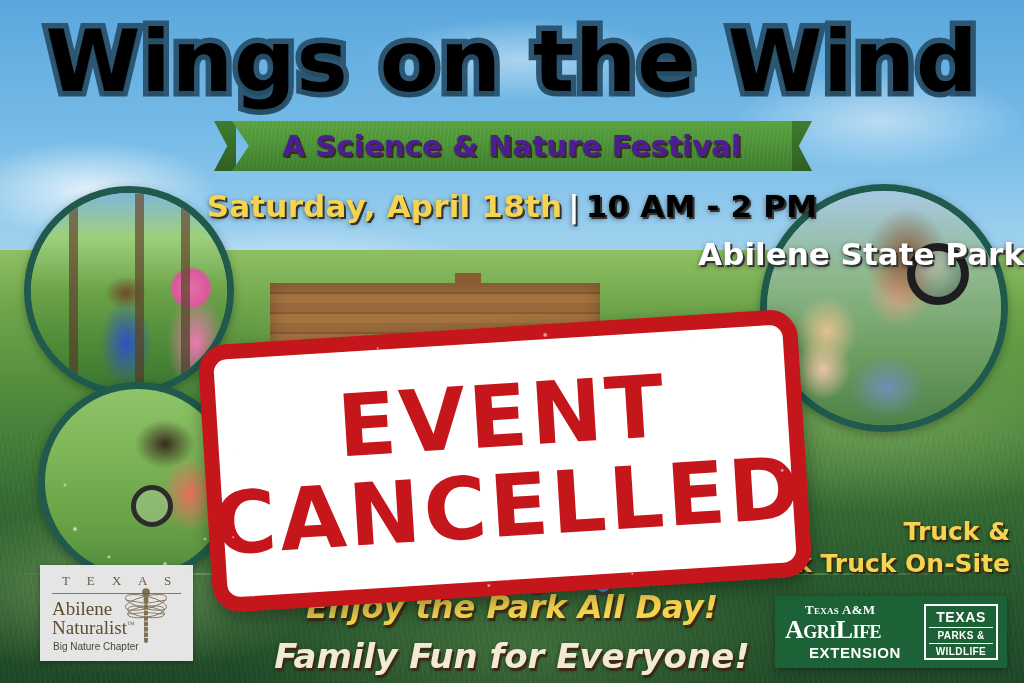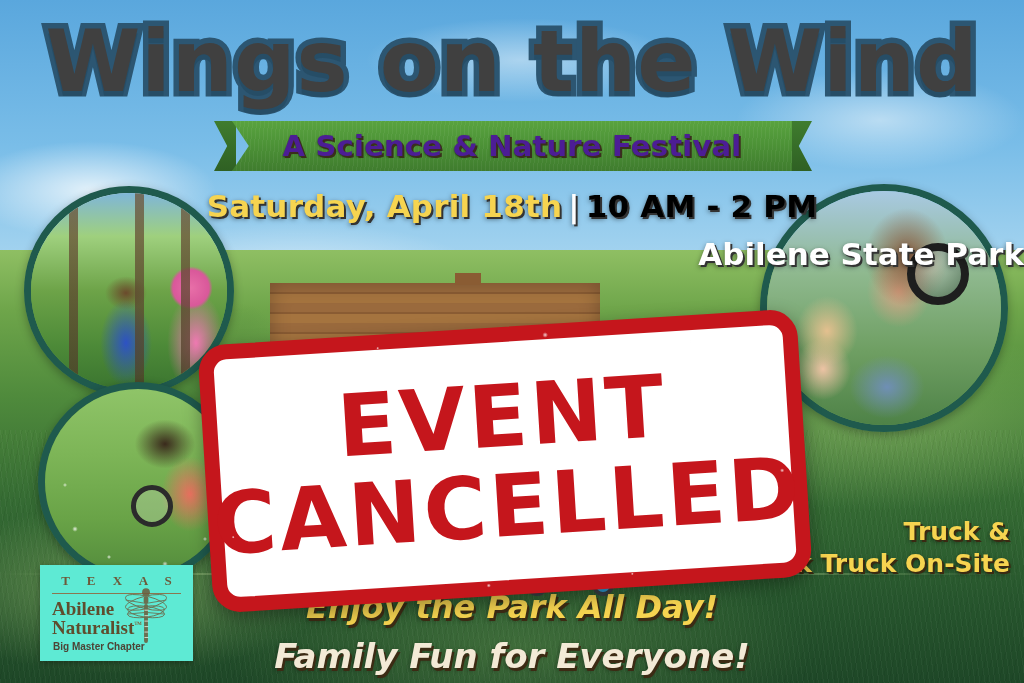--- a/index.html
+++ b/index.html
@@ -138,21 +138,21 @@
 
   
   .title {
     position: absolute; left: 0; top: 16px; width: 1024px;
     text-align: center;
     font-family: "DejaVu Sans", sans-serif;
     font-weight: 700;
     font-size: 86px;
     line-height: 1.05;
     letter-spacing: 1px;
-    color: #404040;
+    color: #000000;
     -webkit-text-stroke: 11px #2c5672;
     paint-order: stroke fill;
     text-shadow: 0 5px 0 rgba(30,60,80,.35);
   }
 
   
   .ribbon {
     position: absolute; left: 232px; top: 121px; width: 560px; height: 50px;
     background: linear-gradient(180deg, #59a33f 0%, #4d9337 45%, #3f7c2e 100%);
     clip-path: polygon(0 0, 100% 0, 100% 100%, 0 100%, 3% 50%);
@@ -255,24 +255,23 @@
     text-align: center;
     font-family: "DejaVu Sans", sans-serif;
     font-weight: 700; font-style: italic; font-size: 34px;
     color: #f3ead6;
     text-shadow: 2px 3px 0 #3c2b14, 0 2px 5px rgba(0,0,0,.45);
   }
 
   
   .logo-mn {
     position: absolute; left: 40px; top: 565px; width: 153px; height: 96px;
-    background: #5eead4;
+    background: #e5e5e5;
     box-shadow: 0 2px 6px rgba(0,0,0,.35);
     overflow: hidden;
-    font-weight: bold;
   }
   .logo-mn .mn-texas {
     position: absolute; left: 0; top: 8px; width: 100%;
     text-align: center;
     font-family: "Liberation Serif", serif;
     font-size: 13px; letter-spacing: 7px; color: #6d5a3a;
     text-indent: 7px;
   }
   .logo-mn .mn-rule {
     position: absolute; left: 12px; top: 28px; width: 129px; height: 1px;
@@ -451,23 +450,37 @@
         <circle cx="50" cy="17" r="5"></circle>
         <rect x="47" y="22" width="6" height="10" rx="2.5"></rect>
         <rect x="47.5" y="32" width="5" height="50" rx="2.4"></rect>
       </g>
       <g stroke="#fdfdfb" stroke-width="1">
         <path d="M48 40 h5 M48 47 h5 M48 54 h5 M48 61 h5 M48 68 h5 M48 75 h5"></path>
       </g>
     </svg>
     <div class="mn-master">Abilene</div>
     <div class="mn-nat"><span>Naturalist</span><span class="mn-tm">™</span></div>
-    <div class="mn-chapter">Big Master Chapter</div>
-  </div>
-
+    <div class="mn-chapter">Big Nature Chapter</div>
+  </div>
+
+  <div class="logo-bar">
+    <div class="agri">
+      <div class="a-tam">Texas A&amp;M</div>
+      <div class="a-main">AgriLife</div>
+      <div class="a-ext">EXTENSION</div>
+    </div>
+    <div class="tpwd">
+      <div class="t1">TEXAS</div>
+      <div class="t-rule"></div>
+      <div class="t2">PARKS &amp;</div>
+      <div class="t-rule"></div>
+      <div class="t3">WILDLIFE</div>
+    </div>
+  </div>
 
   <div class="stamp">
     <div class="line l1">EVENT</div>
     <div class="line l2">CANCELLED</div>
     <div class="stamp-distress"></div>
   </div>
 
 </div>
 
 </body></html>

